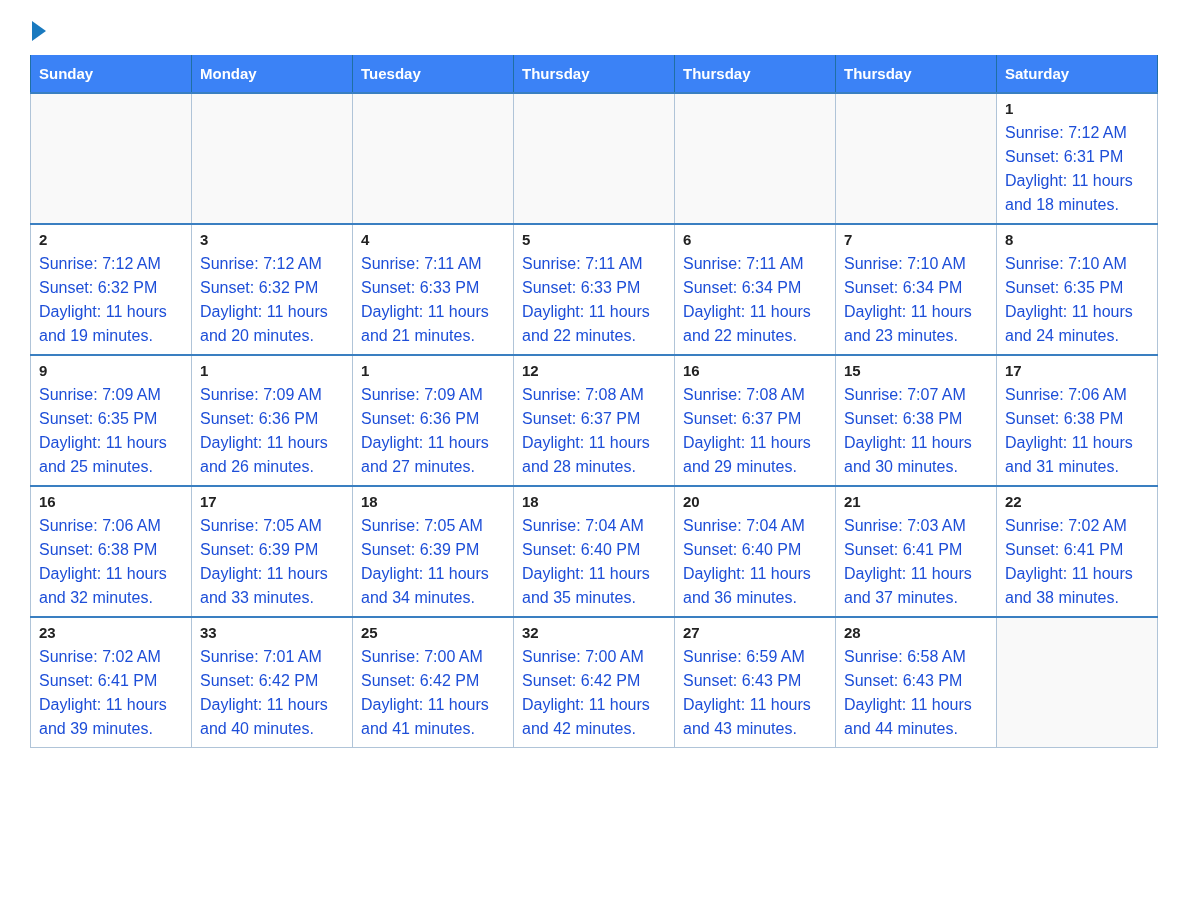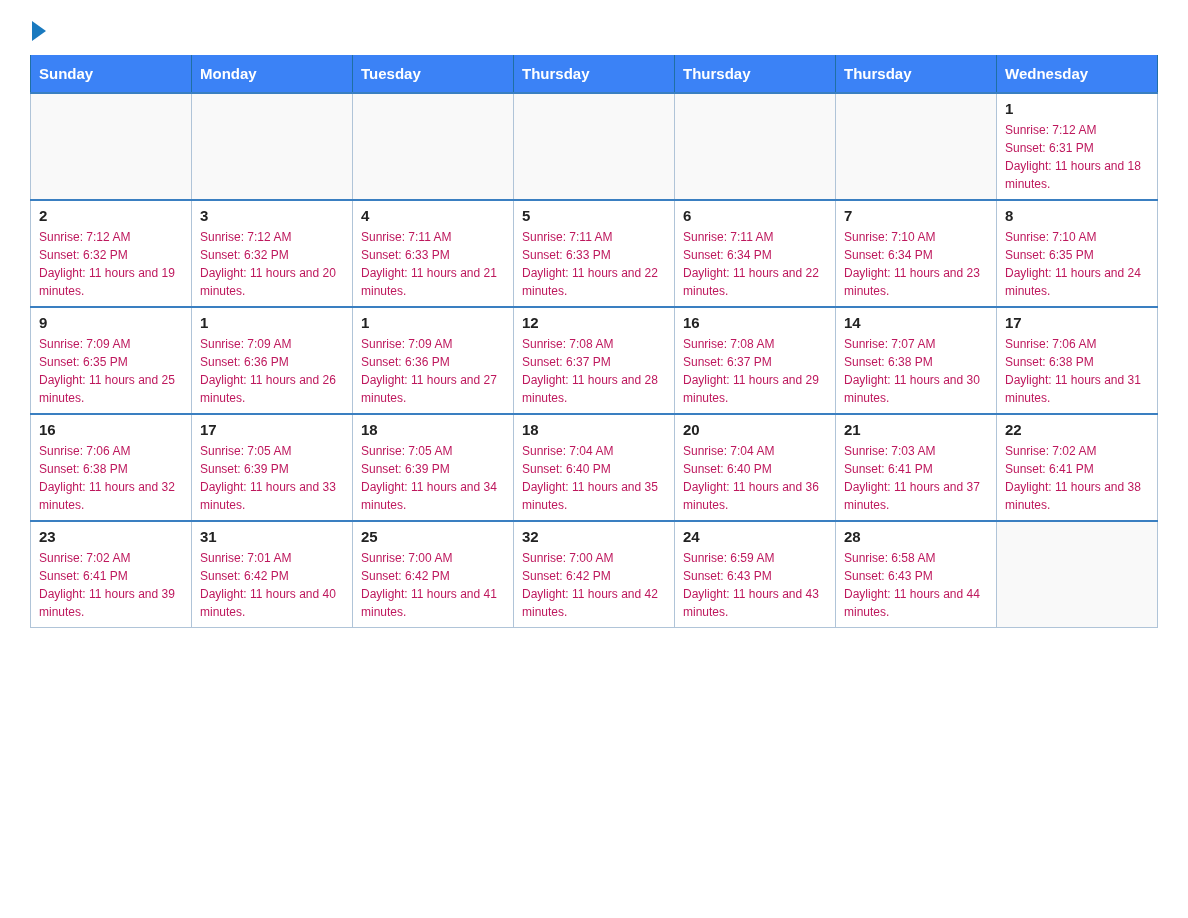--- a/index.html
+++ b/index.html
@@ -83,22 +83,22 @@
       background: #f9f9f9;
     }
     .day-number {
       font-size: 15px;
       font-weight: bold;
       color: #222;
       display: block;
       margin-bottom: 4px;
     }
     .day-info {
-      font-size: 12px;
-      color: #be185d;
+      font-size: 16px;
+      color: #1d4ed8;
       line-height: 1.5;
     }
     .calendar tr td {
       border-top: 2px solid #3a7fc1;
     }
     .calendar thead tr th {
       border-top: none;
     }
   </style>
 </head>
@@ -119,21 +119,21 @@
 
 <table class="calendar">
   <thead>
     <tr>
     <th>Sunday</th>
         <th>Monday</th>
         <th>Tuesday</th>
         <th>Thursday</th>
         <th>Thursday</th>
         <th>Thursday</th>
-        <th>Wednesday</th>
+        <th>Saturday</th>
       </tr>
   </thead>
   <tbody id="calendar-body">
   <tr>
         <td class="empty"></td>
         <td class="empty"></td>
         <td class="empty"></td>
         <td class="empty"></td>
         <td class="empty"></td>
         <td class="empty"></td>
@@ -187,21 +187,21 @@
         </td>
         <td>
           <span class="day-number">12</span>
           <div class="day-info">Sunrise: 7:08 AM<br>Sunset: 6:37 PM<br>Daylight: 11 hours and 28 minutes.</div>
         </td>
         <td>
           <span class="day-number">16</span>
           <div class="day-info">Sunrise: 7:08 AM<br>Sunset: 6:37 PM<br>Daylight: 11 hours and 29 minutes.</div>
         </td>
         <td>
-          <span class="day-number">14</span>
+          <span class="day-number">15</span>
           <div class="day-info">Sunrise: 7:07 AM<br>Sunset: 6:38 PM<br>Daylight: 11 hours and 30 minutes.</div>
         </td>
         <td>
           <span class="day-number">17</span>
           <div class="day-info">Sunrise: 7:06 AM<br>Sunset: 6:38 PM<br>Daylight: 11 hours and 31 minutes.</div>
         </td>
       </tr>
       <tr>
         <td>
           <span class="day-number">16</span>
@@ -231,33 +231,33 @@
           <span class="day-number">22</span>
           <div class="day-info">Sunrise: 7:02 AM<br>Sunset: 6:41 PM<br>Daylight: 11 hours and 38 minutes.</div>
         </td>
       </tr>
       <tr>
         <td>
           <span class="day-number">23</span>
           <div class="day-info">Sunrise: 7:02 AM<br>Sunset: 6:41 PM<br>Daylight: 11 hours and 39 minutes.</div>
         </td>
         <td>
-          <span class="day-number">31</span>
+          <span class="day-number">33</span>
           <div class="day-info">Sunrise: 7:01 AM<br>Sunset: 6:42 PM<br>Daylight: 11 hours and 40 minutes.</div>
         </td>
         <td>
           <span class="day-number">25</span>
           <div class="day-info">Sunrise: 7:00 AM<br>Sunset: 6:42 PM<br>Daylight: 11 hours and 41 minutes.</div>
         </td>
         <td>
           <span class="day-number">32</span>
           <div class="day-info">Sunrise: 7:00 AM<br>Sunset: 6:42 PM<br>Daylight: 11 hours and 42 minutes.</div>
         </td>
         <td>
-          <span class="day-number">24</span>
+          <span class="day-number">27</span>
           <div class="day-info">Sunrise: 6:59 AM<br>Sunset: 6:43 PM<br>Daylight: 11 hours and 43 minutes.</div>
         </td>
         <td>
           <span class="day-number">28</span>
           <div class="day-info">Sunrise: 6:58 AM<br>Sunset: 6:43 PM<br>Daylight: 11 hours and 44 minutes.</div>
         </td>
         <td class="empty"></td>
       </tr>
     </tbody>
 </table>

